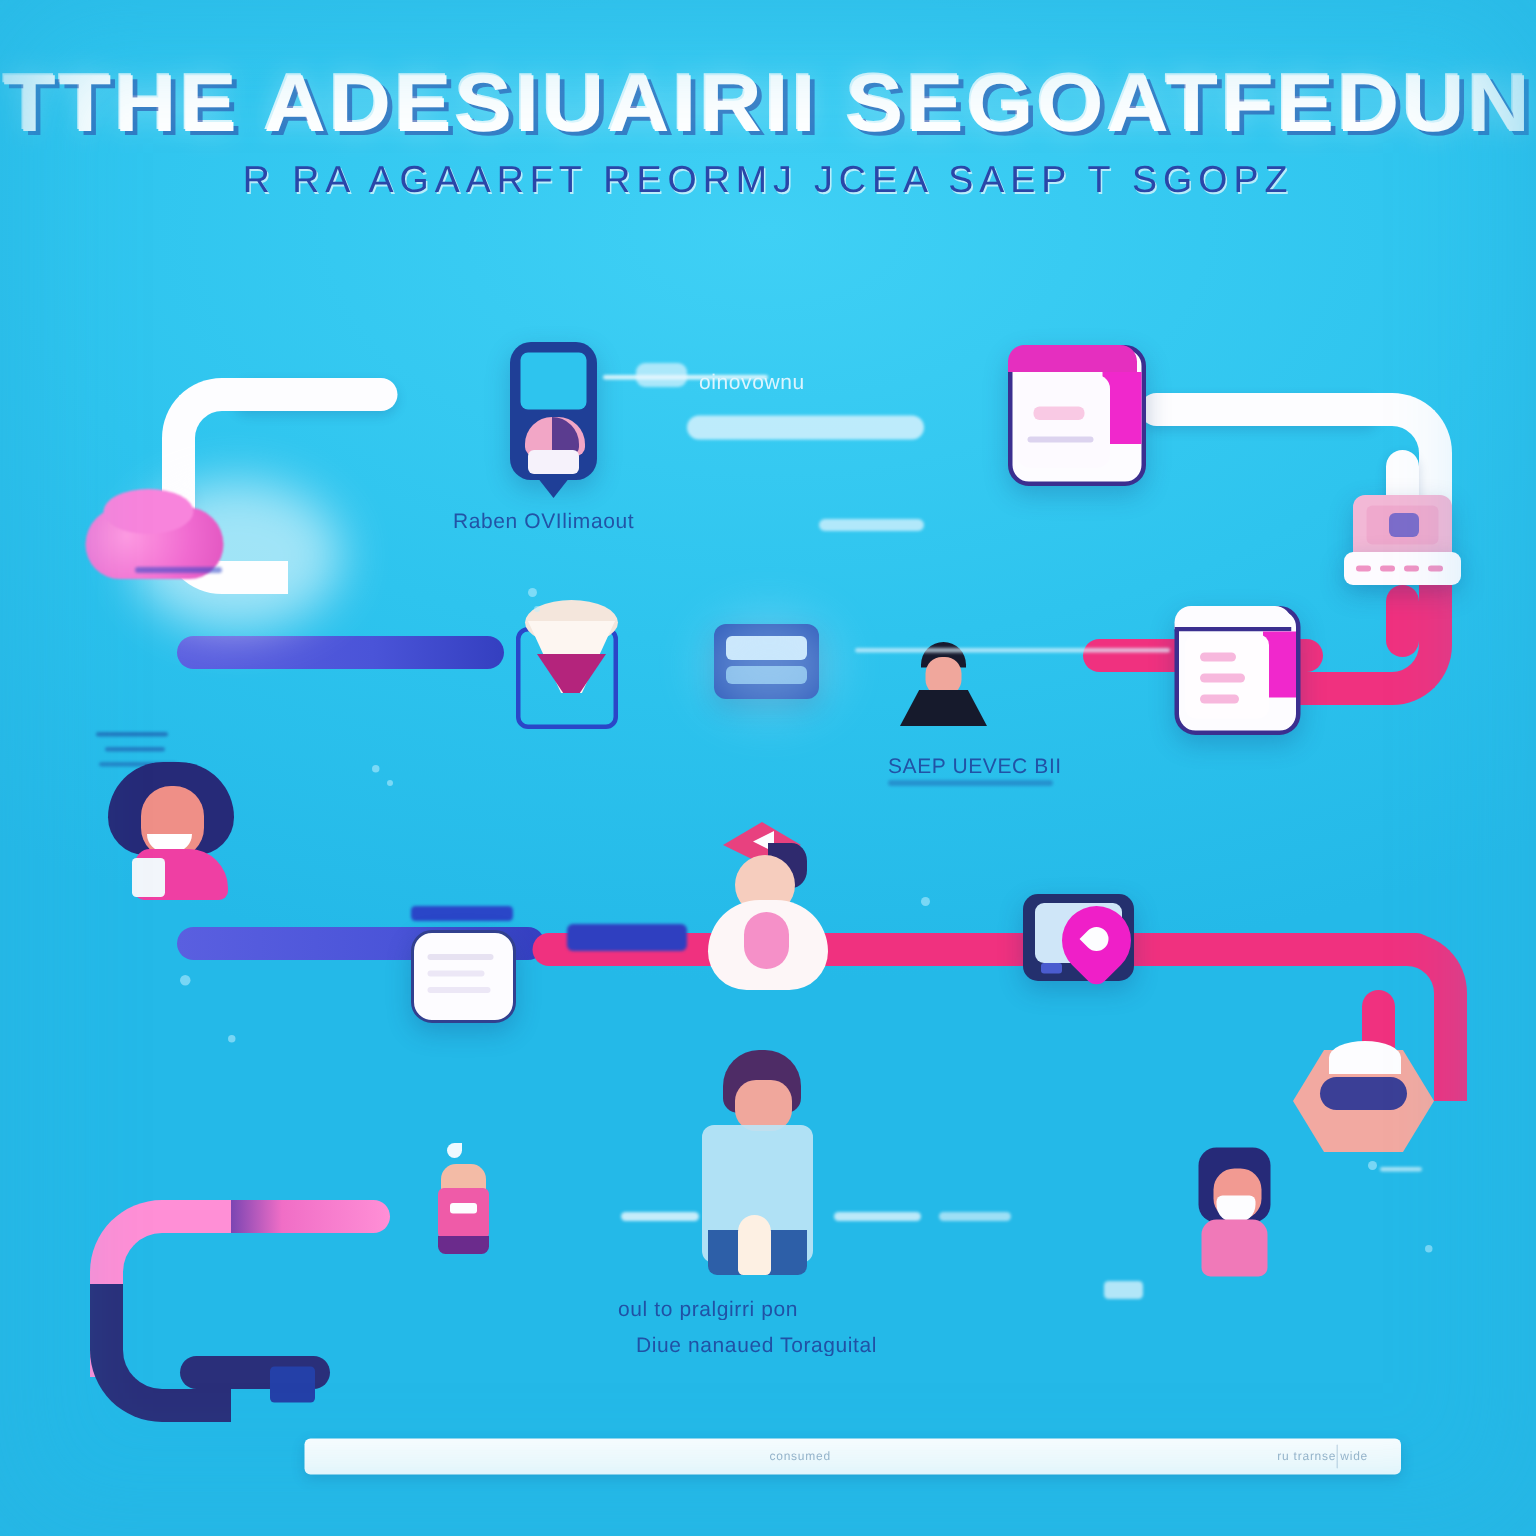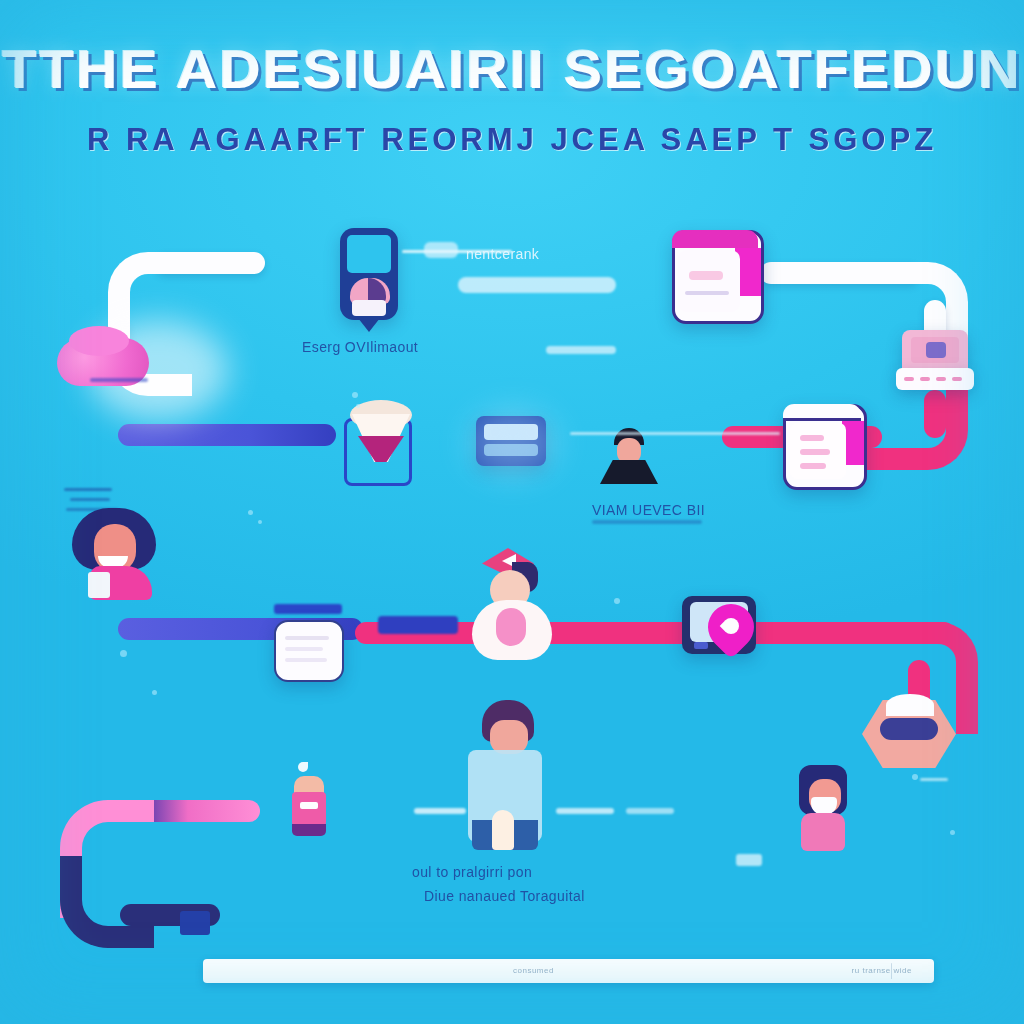--- a/index.html
+++ b/index.html
@@ -27,21 +27,21 @@
     color:#ffffff;
     text-shadow:
       3px 3px 0 rgba(40,60,160,.55),
       -1px -1px 0 rgba(255,255,255,.8),
       0 0 18px rgba(255,255,255,.35);
     transform:scaleX(1.06);
     white-space:nowrap;
     filter:blur(.35px);
   }
   .subtitle{
-    margin-top:22px;font-size:31px;font-weight:bold;letter-spacing:4px;
+    margin-top:6px;font-size:25px;font-weight:normal;letter-spacing:4px;
     color:#2a46a8;
     text-shadow:1px 1px 0 rgba(255,255,255,.65);
     white-space:nowrap;filter:blur(.4px);
   }
   .deck{
     margin-top:26px;font-size:15px;letter-spacing:.6px;
     color:#d6f3ff;opacity:.85;white-space:nowrap;filter:blur(.5px);
   }
 
   
@@ -151,23 +151,23 @@
 
   <div class="card card-nav" style="left:340px;top:228px;width:58px;height:92px;">
     <div class="line" style="left:7px;top:7px;width:44px;height:38px;background:#2ec4ee;border-radius:5px;"></div>
     <div class="blob" style="left:10px;top:50px;width:40px;height:26px;background:#f2a6c6;border-radius:18px 18px 6px 6px;"></div>
     <div class="blob" style="left:28px;top:50px;width:18px;height:26px;background:#5b3c8f;border-radius:0 18px 6px 0;"></div>
     <div class="blob" style="left:12px;top:72px;width:34px;height:16px;background:#f6f2fb;border-radius:4px;"></div>
   </div>
   <div class="blob" style="left:358px;top:318px;width:22px;height:14px;background:#1f3f97;clip-path:polygon(0 0,100% 0,50% 100%);"></div>
   <div class="ghost" style="left:402px;top:250px;width:110px;height:3px;background:#ffffff;opacity:.8;"></div>
   <div class="ghost" style="left:424px;top:242px;width:34px;height:16px;background:#e9f7ff;opacity:.65;"></div>
-  <div class="cap" style="left:466px;top:246px;">nentcerank</div>
+  <div class="cap" style="left:466px;top:246px;">oinovownu</div>
   <div class="ghost" style="left:458px;top:277px;width:158px;height:16px;background:#eaf7ff;opacity:.75;border-radius:8px;"></div>
-  <div class="cap cap-dark" style="left:302px;top:339px;">Eserg OVIlimaout</div>
+  <div class="cap cap-dark" style="left:302px;top:339px;">Raben OVIlimaout</div>
   <div class="ghost" style="left:546px;top:346px;width:70px;height:8px;background:#e7f6ff;opacity:.7;"></div>
 
   <div class="card" style="left:672px;top:230px;width:86px;height:88px;background:#fdfcff;border:3px solid #3b2f8f;">
     <div class="line" style="left:-3px;top:-3px;width:86px;height:18px;background:#e52fbf;border-radius:11px 11px 0 0;"></div>
     <div class="blob" style="right:0;top:15px;width:26px;height:48px;background:#f028cc;"></div>
     <div class="blob" style="left:3px;top:17px;width:62px;height:62px;background:#fdfaff;border-radius:9px;"></div>
     <div class="line" style="left:14px;top:38px;width:34px;height:9px;background:#f9c9e4;border-radius:4px;"></div>
     <div class="line" style="left:10px;top:58px;width:44px;height:4px;background:#dcd3ef;border-radius:3px;"></div>
   </div>
 
@@ -201,21 +201,21 @@
     <div class="line" style="left:8px;top:28px;width:54px;height:12px;background:#7fb6e6;border-radius:4px;"></div>
   </div>
   <div class="glow" style="left:470px;top:410px;width:86px;height:66px;background:#bfe6ff;opacity:.35;"></div>
 
   <div class="fig" style="left:600px;top:428px;width:58px;height:56px;">
     <div class="blob" style="position:absolute;left:14px;top:0;width:30px;height:17px;background:#171a2e;border-radius:15px 15px 0 0;"></div>
     <div class="blob" style="position:absolute;left:17px;top:10px;width:24px;height:26px;background:#f0a79c;border-radius:11px;"></div>
     <div class="blob" style="position:absolute;left:0;top:32px;width:58px;height:24px;background:#161a2c;clip-path:polygon(22% 0,78% 0,100% 100%,0 100%);"></div>
   </div>
   <div class="ghost" style="left:570px;top:432px;width:210px;height:3px;background:#dff4ff;opacity:.7;"></div>
-  <div class="cap cap-dark" style="left:592px;top:502px;">VIAM UEVEC BII</div>
+  <div class="cap cap-dark" style="left:592px;top:502px;">SAEP UEVEC BII</div>
   <div class="ghost" style="left:592px;top:520px;width:110px;height:4px;background:#1d3f9c;opacity:.35;"></div>
 
   <div class="ghost" style="left:64px;top:488px;width:48px;height:3px;background:#1d3f9c;opacity:.55;"></div>
   <div class="ghost" style="left:70px;top:498px;width:40px;height:3px;background:#1d3f9c;opacity:.5;"></div>
   <div class="ghost" style="left:66px;top:508px;width:52px;height:3px;background:#1d3f9c;opacity:.45;"></div>
   <div class="fig" style="left:68px;top:508px;width:100px;height:92px;">
     <div class="blob" style="position:absolute;left:4px;top:0;width:84px;height:62px;background:#262a78;border-radius:44px 44px 30px 30px;"></div>
     <div class="blob" style="position:absolute;left:26px;top:16px;width:42px;height:48px;background:#ef8f87;border-radius:20px;"></div>
     <div class="blob" style="position:absolute;left:30px;top:48px;width:30px;height:12px;background:#ffffff;border-radius:0 0 14px 14px;"></div>
     <div class="blob" style="position:absolute;left:22px;top:58px;width:62px;height:34px;background:#ef3fa3;border-radius:10px 26px 6px 6px;"></div>

